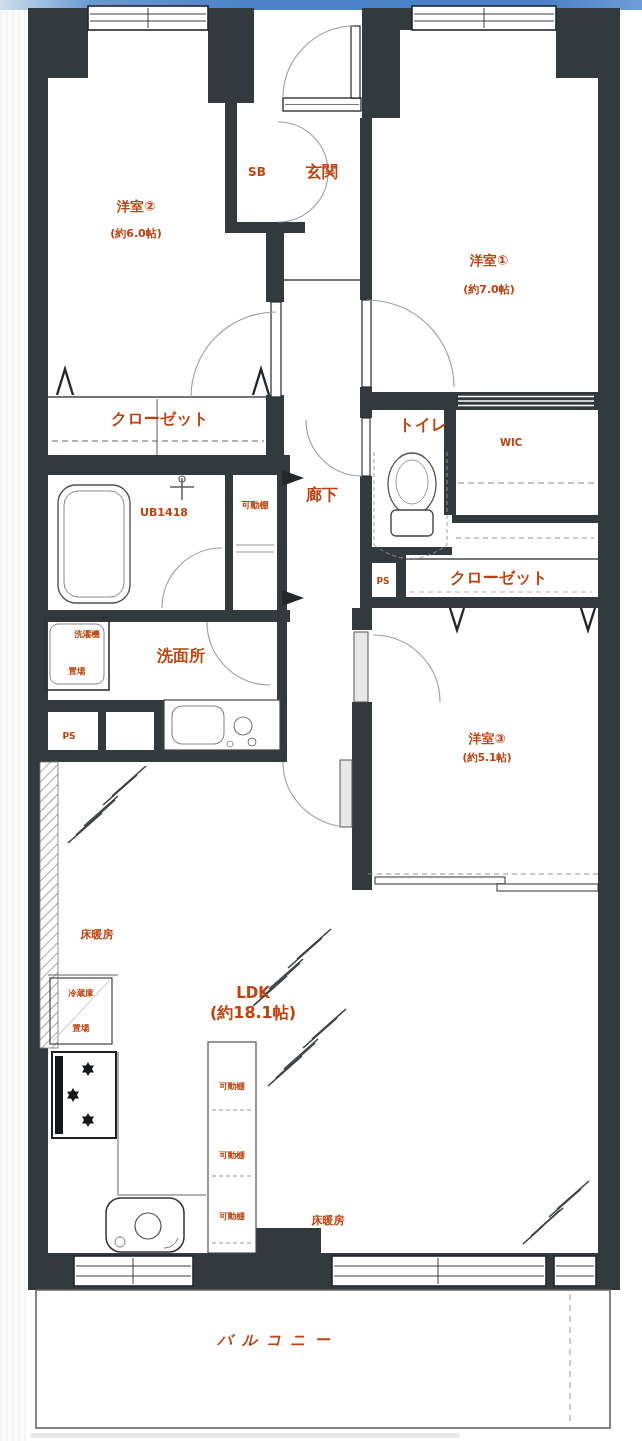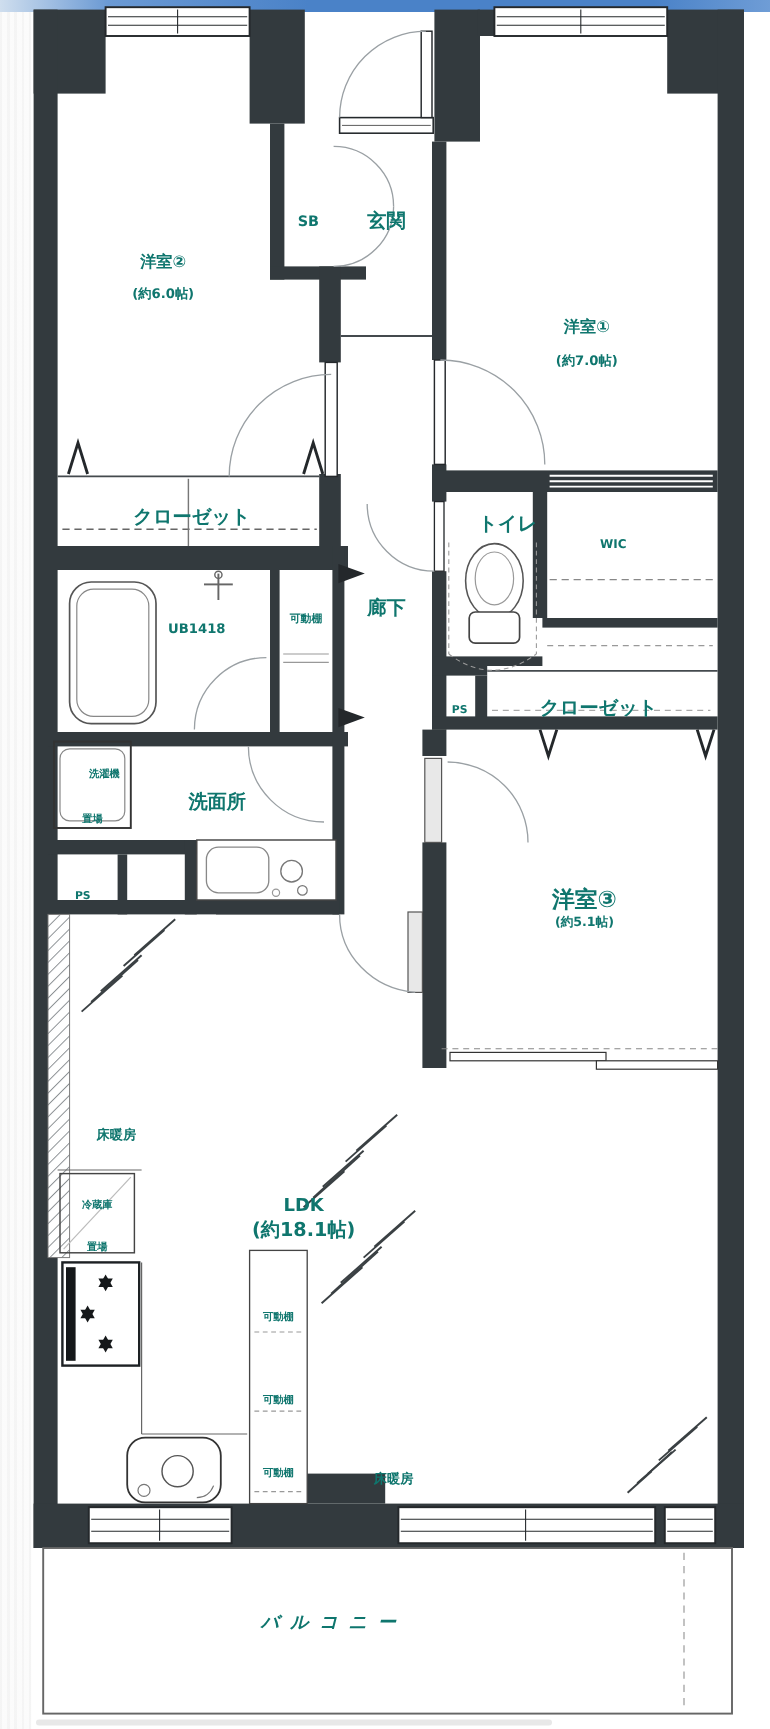--- a/index.html
+++ b/index.html
@@ -5,23 +5,23 @@
   html,body{margin:0;padding:0;background:#fff;}
   #stage{position:relative;width:642px;height:1441px;background:#ffffff;overflow:hidden;
          font-family:"DejaVu Sans","Liberation Sans",sans-serif;color:#24282b;}
   #accent-bar{position:absolute;left:0;top:0;width:642px;height:10px;
     background:linear-gradient(90deg,#cfdeee 0%,#6b9ad4 14%,#4a82c8 40%,#4a82c8 85%,#6f9dd6 100%);}
   #left-margin{position:absolute;left:0;top:0;width:26px;height:1441px;
     background:repeating-linear-gradient(90deg,#ececec 0 2px,#f8f8f8 2px 6px);opacity:.55;}
   #bottom-smear{position:absolute;left:30px;top:1433px;width:430px;height:5px;background:#d9d9d9;opacity:.6;border-radius:3px;}
   svg{position:absolute;left:0;top:0;}
   .lbl{position:absolute;transform:translate(-50%,-50%);white-space:nowrap;line-height:1;
-       font-weight:bold;color:#0f766e;margin-top:12px;}
+       font-weight:bold;color:#c2410c;}
   .f8{font-size:8.5px;} .f9{font-size:9px;} .f10{font-size:10.5px;} .f11{font-size:11px;}
-  .f115{font-size:16px;} .f12{font-size:12px;} .f13{font-size:19px;} .f135{font-size:13.5px;}
+  .f115{font-size:16px;} .f12{font-size:12px;} .f13{font-size:13px;} .f135{font-size:13.5px;}
   .f14{font-size:10px;} .f15{font-size:15px;}
   .light{font-weight:bold;}
   .spread{letter-spacing:9px;font-style:italic;}
 </style>
 </head>
 <body>
 
 <div id="stage">
   <div id="left-margin"></div>
   <div id="accent-bar"></div>

